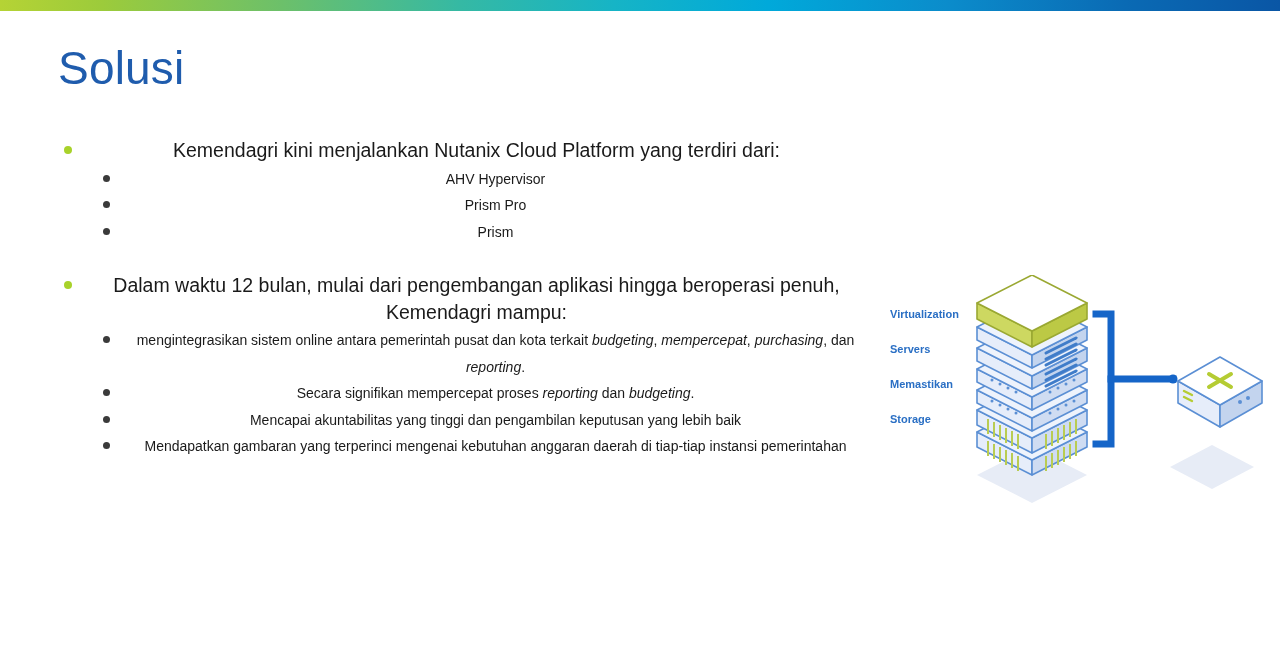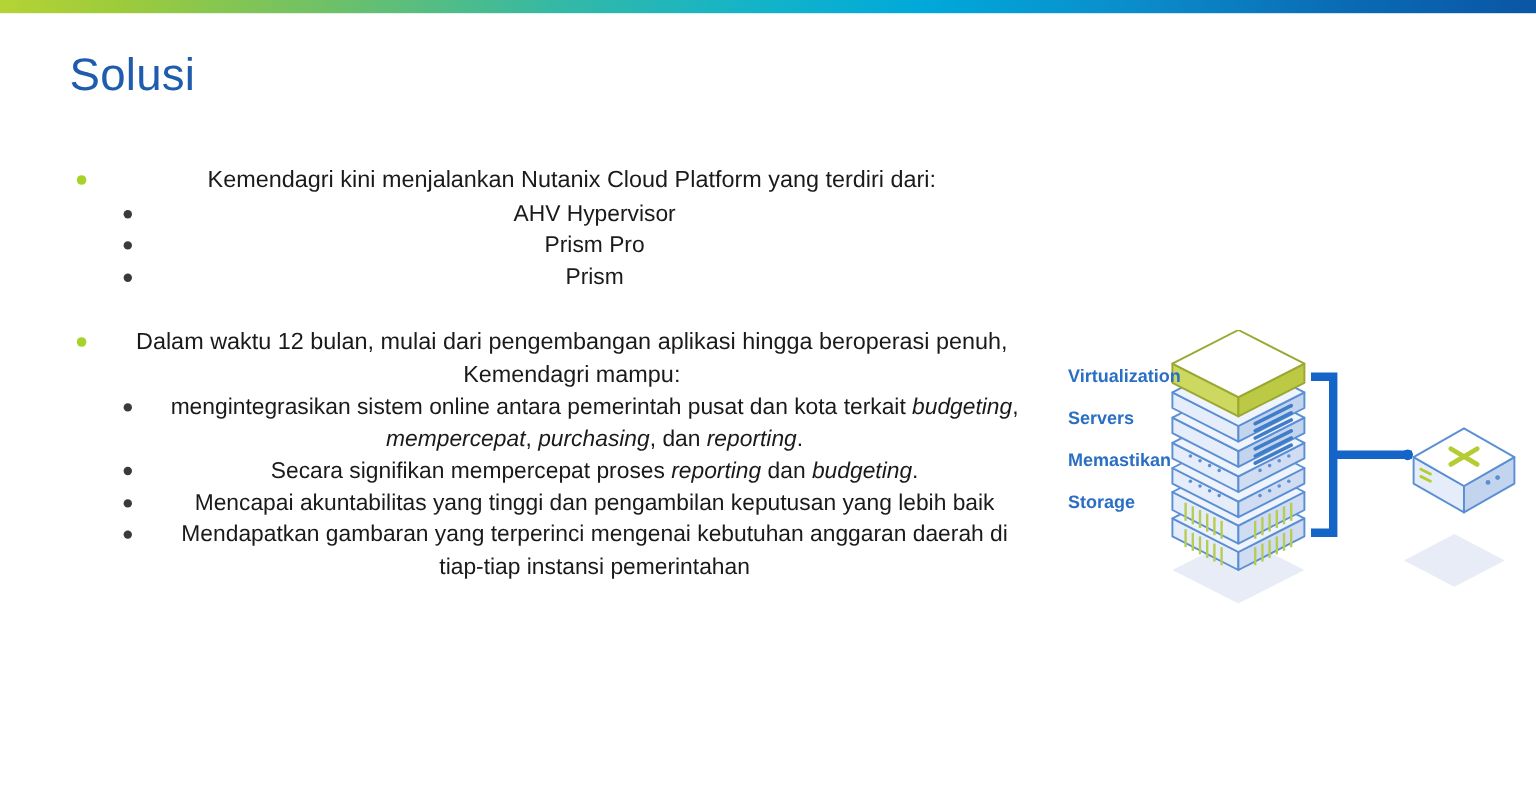--- a/index.html
+++ b/index.html
@@ -32,21 +32,21 @@
        #0b8ccb 74%,
        #0a6ab4 88%,
        #0a56a5 100%);
   }
 
   
   .title {
     position: absolute;
     left: 58px;
     top: 44px;
-    font-size: 38px;
+    font-size: 46px;
     line-height: 1.05;
     color: #1f5cad;
     letter-spacing: 0.2px;
     white-space: nowrap;
   }
 
   
   .content {
     position: absolute;
     left: 58px;
@@ -81,21 +81,21 @@
   }
 
   ul.l2 {
     list-style: none;
     margin: 2px 0 0 0;
     padding: 0;
   }
   ul.l2 > li.b2 {
     position: relative;
     padding-left: 38px;
-    font-size: 19px;
+    font-size: 14px;
     line-height: 26.5px;
     color: #1a1a1a;
   }
   ul.l2 > li.b2::before {
     content: "";
     position: absolute;
     left: 8px;
     top: 9px;
     width: 7px;
     height: 7px;
@@ -115,21 +115,21 @@
     height: 235px;
   }
   .diagram svg { display: block; }
   .stack-labels {
     position: absolute;
     left: 10px;
     top: 32px;
     width: 95px;
   }
   .stack-labels div {
-    font-size: 15px;
+    font-size: 11px;
     font-weight: bold;
     color: #2a6fc4;
     height: 35px;
     line-height: 14px;
     white-space: nowrap;
   }
 </style>
 </head>
 <body>
 

